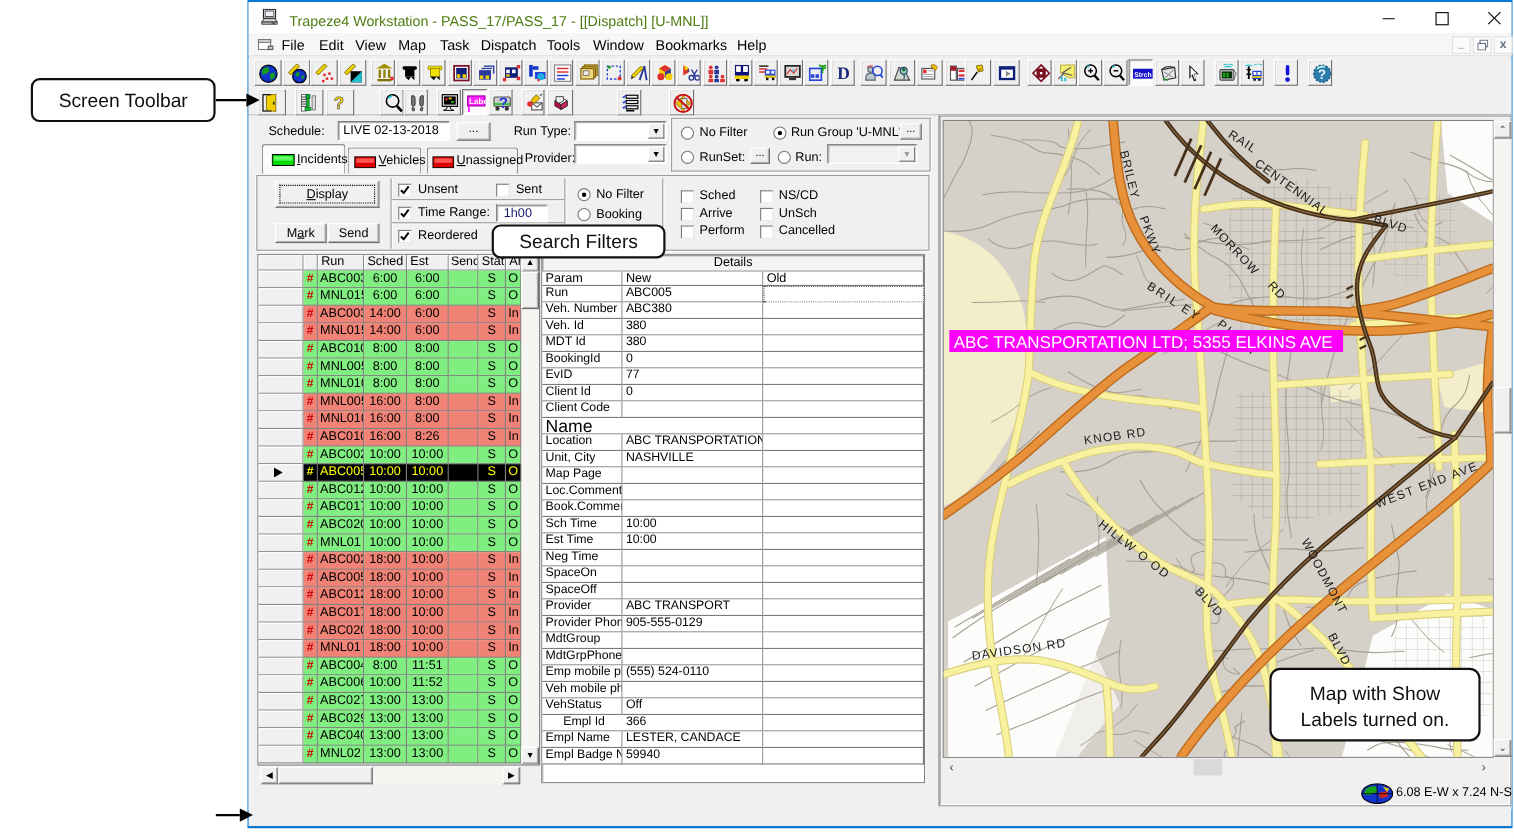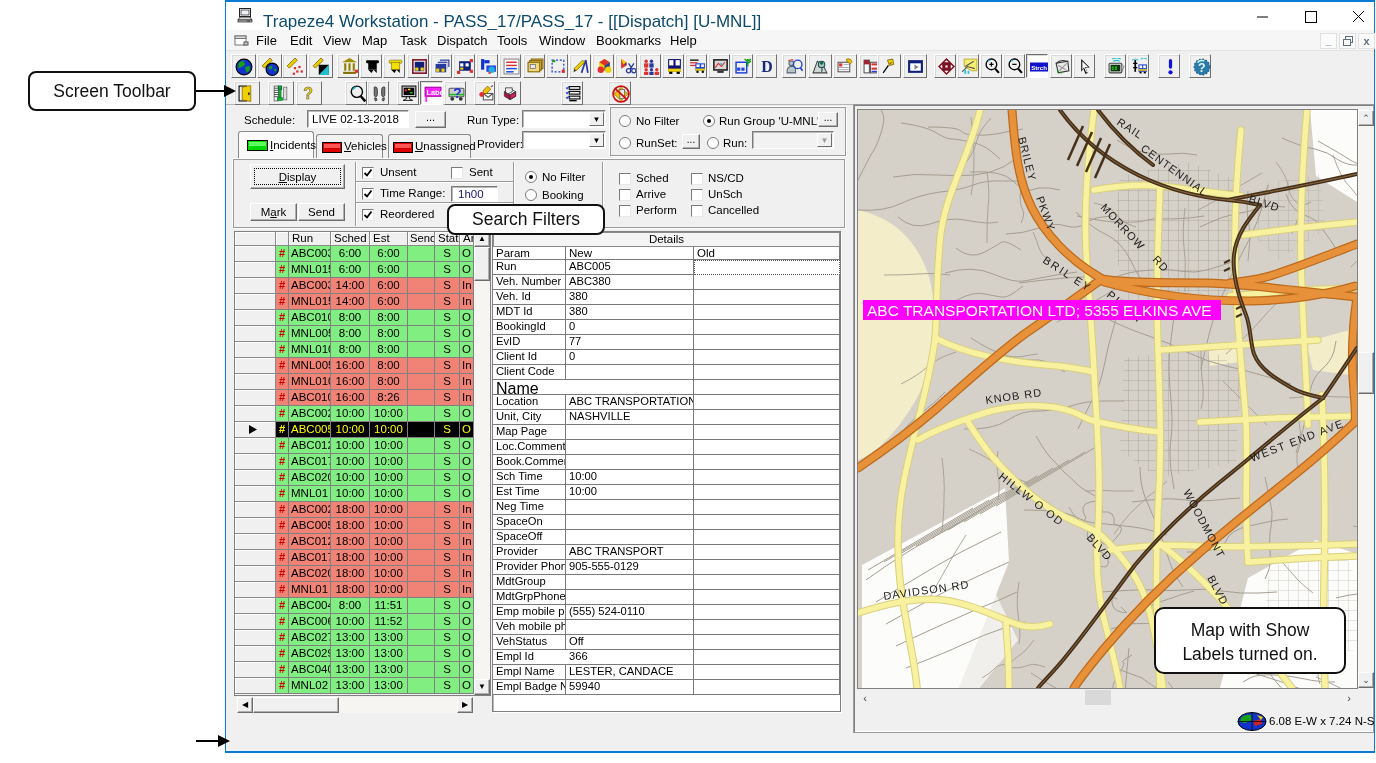--- a/index.html
+++ b/index.html
@@ -2,21 +2,21 @@
 <html><head>
 <meta charset="utf-8">
 <style>
 * { margin:0; padding:0; box-sizing:border-box; }
 html,body { width:1376px; height:763px; background:#fff; font-family:"Liberation Sans", sans-serif; overflow:hidden; }
 #page { position:relative; width:1376px; height:763px; }
 .abs { position:absolute; }
 
 #win { position:absolute; left:225px; top:0; width:1150px; height:753px; background:#f0f0f0; border:1px solid #0a7bd4; border-top:2px solid #0a7bd4; border-bottom:2px solid #0a7bd4; }
 #titlebar { position:absolute; left:0; top:0; width:100%; height:28px; background:#fff; }
-#titlebar .ttext { position:absolute; left:37px; top:10px; font-size:17px; color:#0c4a6e; }
+#titlebar .ttext { position:absolute; left:37px; top:10px; font-size:13px; color:#4d7c0f; }
 #menubar { position:absolute; left:0; top:28px; width:100%; height:21px; background:#f6f6f6; border-bottom:1px solid #e3e3e3; }
 .mitem { position:absolute; top:3px; font-size:13px; color:#000; }
 
 #tb1 { position:absolute; left:0; top:50px; width:100%; height:27px; background:#f0f0f0; }
 #tb2 { position:absolute; left:0; top:77px; width:100%; height:26px; background:#f0f0f0; border-bottom:1px solid #b5b5b5; }
 .tbtn { position:absolute; width:24px; height:24px; background:#f0f0f0; border-top:1px solid #fff; border-left:1px solid #fff; border-right:1px solid #707070; border-bottom:1px solid #707070; box-shadow:1px 1px 0 #d9d9d9 inset; }
 .tbtn svg { position:absolute; left:3px; top:3px; }
 .tbtn.pressed { background:#fcfcfc; border-top:1px solid #707070; border-left:1px solid #707070; border-right:1px solid #fff; border-bottom:1px solid #fff; }
 
 .sunken { background:#fff; border-top:1px solid #7b7b7b; border-left:1px solid #7b7b7b; border-right:1px solid #fff; border-bottom:1px solid #fff; box-shadow:1px 1px 0 #b9b9b9 inset; }
@@ -1003,21 +1003,21 @@
 <div class="abs" style="left:694px;top:590px;width:146px;height:15px;background:#fff;border-right:1px solid #7a7a7a;border-bottom:1px solid #7a7a7a;font-size:11.5px"></div>
 <div class="abs" style="left:493px;top:605px;width:73px;height:15px;background:#fff;border-right:1px solid #7a7a7a;border-bottom:1px solid #7a7a7a;font-size:11.2px;padding-left:3px;overflow:hidden;white-space:nowrap">Emp mobile ph</div>
 <div class="abs" style="left:566px;top:605px;width:128px;height:15px;background:#fff;border-right:1px solid #7a7a7a;border-bottom:1px solid #7a7a7a;font-size:11.2px;padding-left:3px;overflow:hidden;white-space:nowrap">(555) 524-0110</div>
 <div class="abs" style="left:694px;top:605px;width:146px;height:15px;background:#fff;border-right:1px solid #7a7a7a;border-bottom:1px solid #7a7a7a;font-size:11.5px"></div>
 <div class="abs" style="left:493px;top:620px;width:73px;height:15px;background:#fff;border-right:1px solid #7a7a7a;border-bottom:1px solid #7a7a7a;font-size:11.2px;padding-left:3px;overflow:hidden;white-space:nowrap">Veh mobile ph</div>
 <div class="abs" style="left:566px;top:620px;width:128px;height:15px;background:#fff;border-right:1px solid #7a7a7a;border-bottom:1px solid #7a7a7a;font-size:11.2px;padding-left:3px;overflow:hidden;white-space:nowrap"></div>
 <div class="abs" style="left:694px;top:620px;width:146px;height:15px;background:#fff;border-right:1px solid #7a7a7a;border-bottom:1px solid #7a7a7a;font-size:11.5px"></div>
 <div class="abs" style="left:493px;top:635px;width:73px;height:15px;background:#fff;border-right:1px solid #7a7a7a;border-bottom:1px solid #7a7a7a;font-size:11.2px;padding-left:3px;overflow:hidden;white-space:nowrap">VehStatus</div>
 <div class="abs" style="left:566px;top:635px;width:128px;height:15px;background:#fff;border-right:1px solid #7a7a7a;border-bottom:1px solid #7a7a7a;font-size:11.2px;padding-left:3px;overflow:hidden;white-space:nowrap">Off</div>
 <div class="abs" style="left:694px;top:635px;width:146px;height:15px;background:#fff;border-right:1px solid #7a7a7a;border-bottom:1px solid #7a7a7a;font-size:11.5px"></div>
-<div class="abs" style="left:493px;top:650px;width:92px;height:15px;background:#fff;border-right:1px solid #7a7a7a;border-bottom:1px solid #7a7a7a;font-size:11.2px;padding-left:3px;overflow:hidden;white-space:nowrap">Empl Id</div>
+<div class="abs" style="left:493px;top:650px;width:92px;height:15px;background:#fff;border-right:1px solid #7a7a7a;border-bottom:1px solid #7a7a7a;font-size:11.2px;padding-left:19px;overflow:hidden;white-space:nowrap">Empl Id</div>
 <div class="abs" style="left:566px;top:650px;width:128px;height:15px;background:#fff;border-right:1px solid #7a7a7a;border-bottom:1px solid #7a7a7a;font-size:11.2px;padding-left:3px;overflow:hidden;white-space:nowrap">366</div>
 <div class="abs" style="left:694px;top:650px;width:146px;height:15px;background:#fff;border-right:1px solid #7a7a7a;border-bottom:1px solid #7a7a7a;font-size:11.5px"></div>
 <div class="abs" style="left:493px;top:665px;width:73px;height:15px;background:#fff;border-right:1px solid #7a7a7a;border-bottom:1px solid #7a7a7a;font-size:11.2px;padding-left:3px;overflow:hidden;white-space:nowrap">Empl Name</div>
 <div class="abs" style="left:566px;top:665px;width:128px;height:15px;background:#fff;border-right:1px solid #7a7a7a;border-bottom:1px solid #7a7a7a;font-size:11.2px;padding-left:3px;overflow:hidden;white-space:nowrap">LESTER, CANDACE</div>
 <div class="abs" style="left:694px;top:665px;width:146px;height:15px;background:#fff;border-right:1px solid #7a7a7a;border-bottom:1px solid #7a7a7a;font-size:11.5px"></div>
 <div class="abs" style="left:493px;top:680px;width:73px;height:15px;background:#fff;border-right:1px solid #7a7a7a;border-bottom:1px solid #7a7a7a;font-size:11.2px;padding-left:3px;overflow:hidden;white-space:nowrap">Empl Badge N</div>
 <div class="abs" style="left:566px;top:680px;width:128px;height:15px;background:#fff;border-right:1px solid #7a7a7a;border-bottom:1px solid #7a7a7a;font-size:11.2px;padding-left:3px;overflow:hidden;white-space:nowrap">59940</div>
 <div class="abs" style="left:694px;top:680px;width:146px;height:15px;background:#fff;border-right:1px solid #7a7a7a;border-bottom:1px solid #7a7a7a;font-size:11.5px"></div>
     </div>
 

